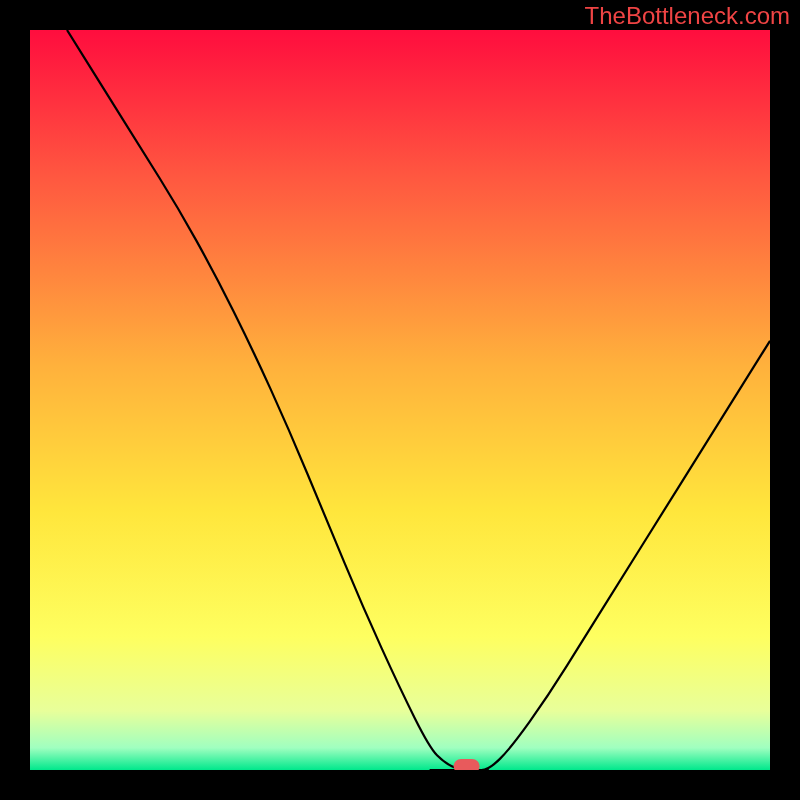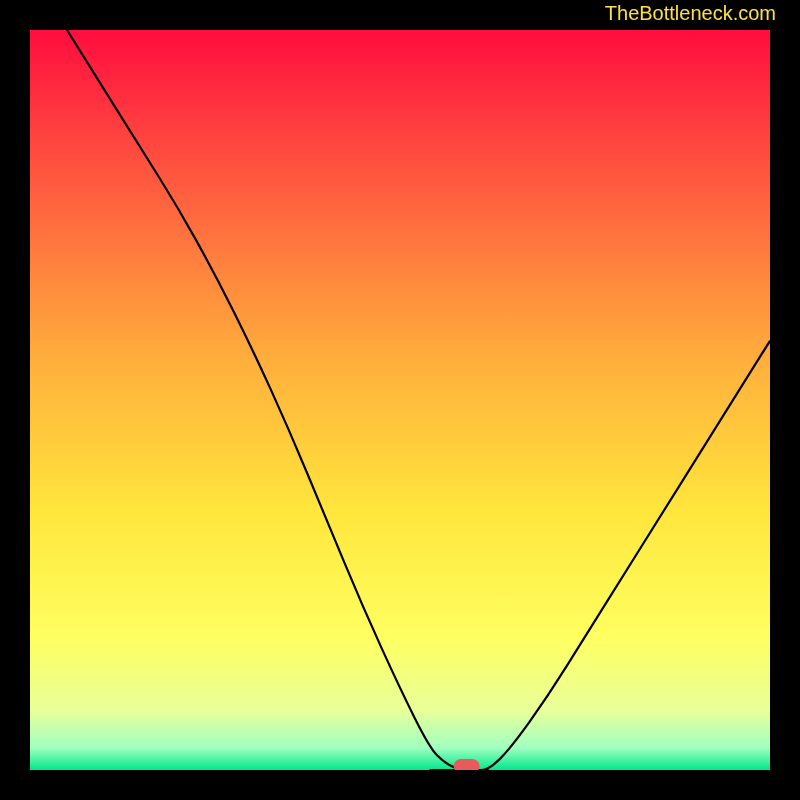--- a/index.html
+++ b/index.html
@@ -13,23 +13,23 @@
   }
   .frame {
     position: relative;
     width: 800px;
     height: 800px;
     background: #000;
   }
   .watermark {
     position: absolute;
     top: 2px;
-    right: 24px;
-    color: #fde047;
-    font-size: 20px;
+    right: 10px;
+    color: #ef4444;
+    font-size: 24px;
     font-weight: 500;
     z-index: 5;
   }
   .plot {
     position: absolute;
     left: 30px;
     top: 30px;
     width: 740px;
     height: 740px;
     overflow: hidden;

